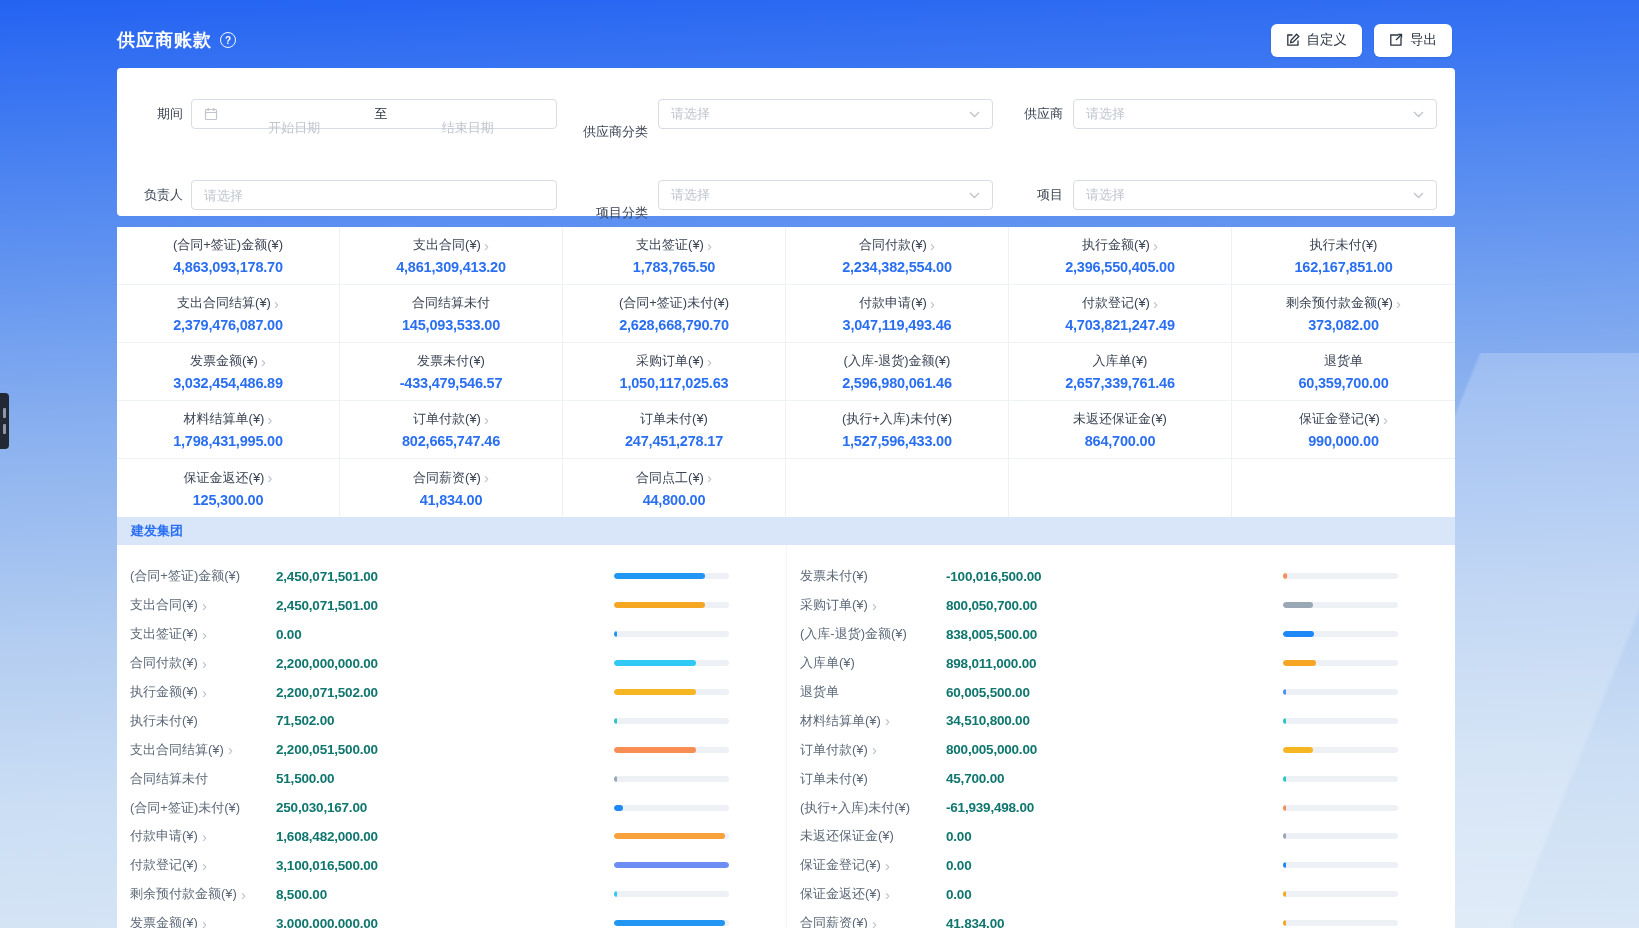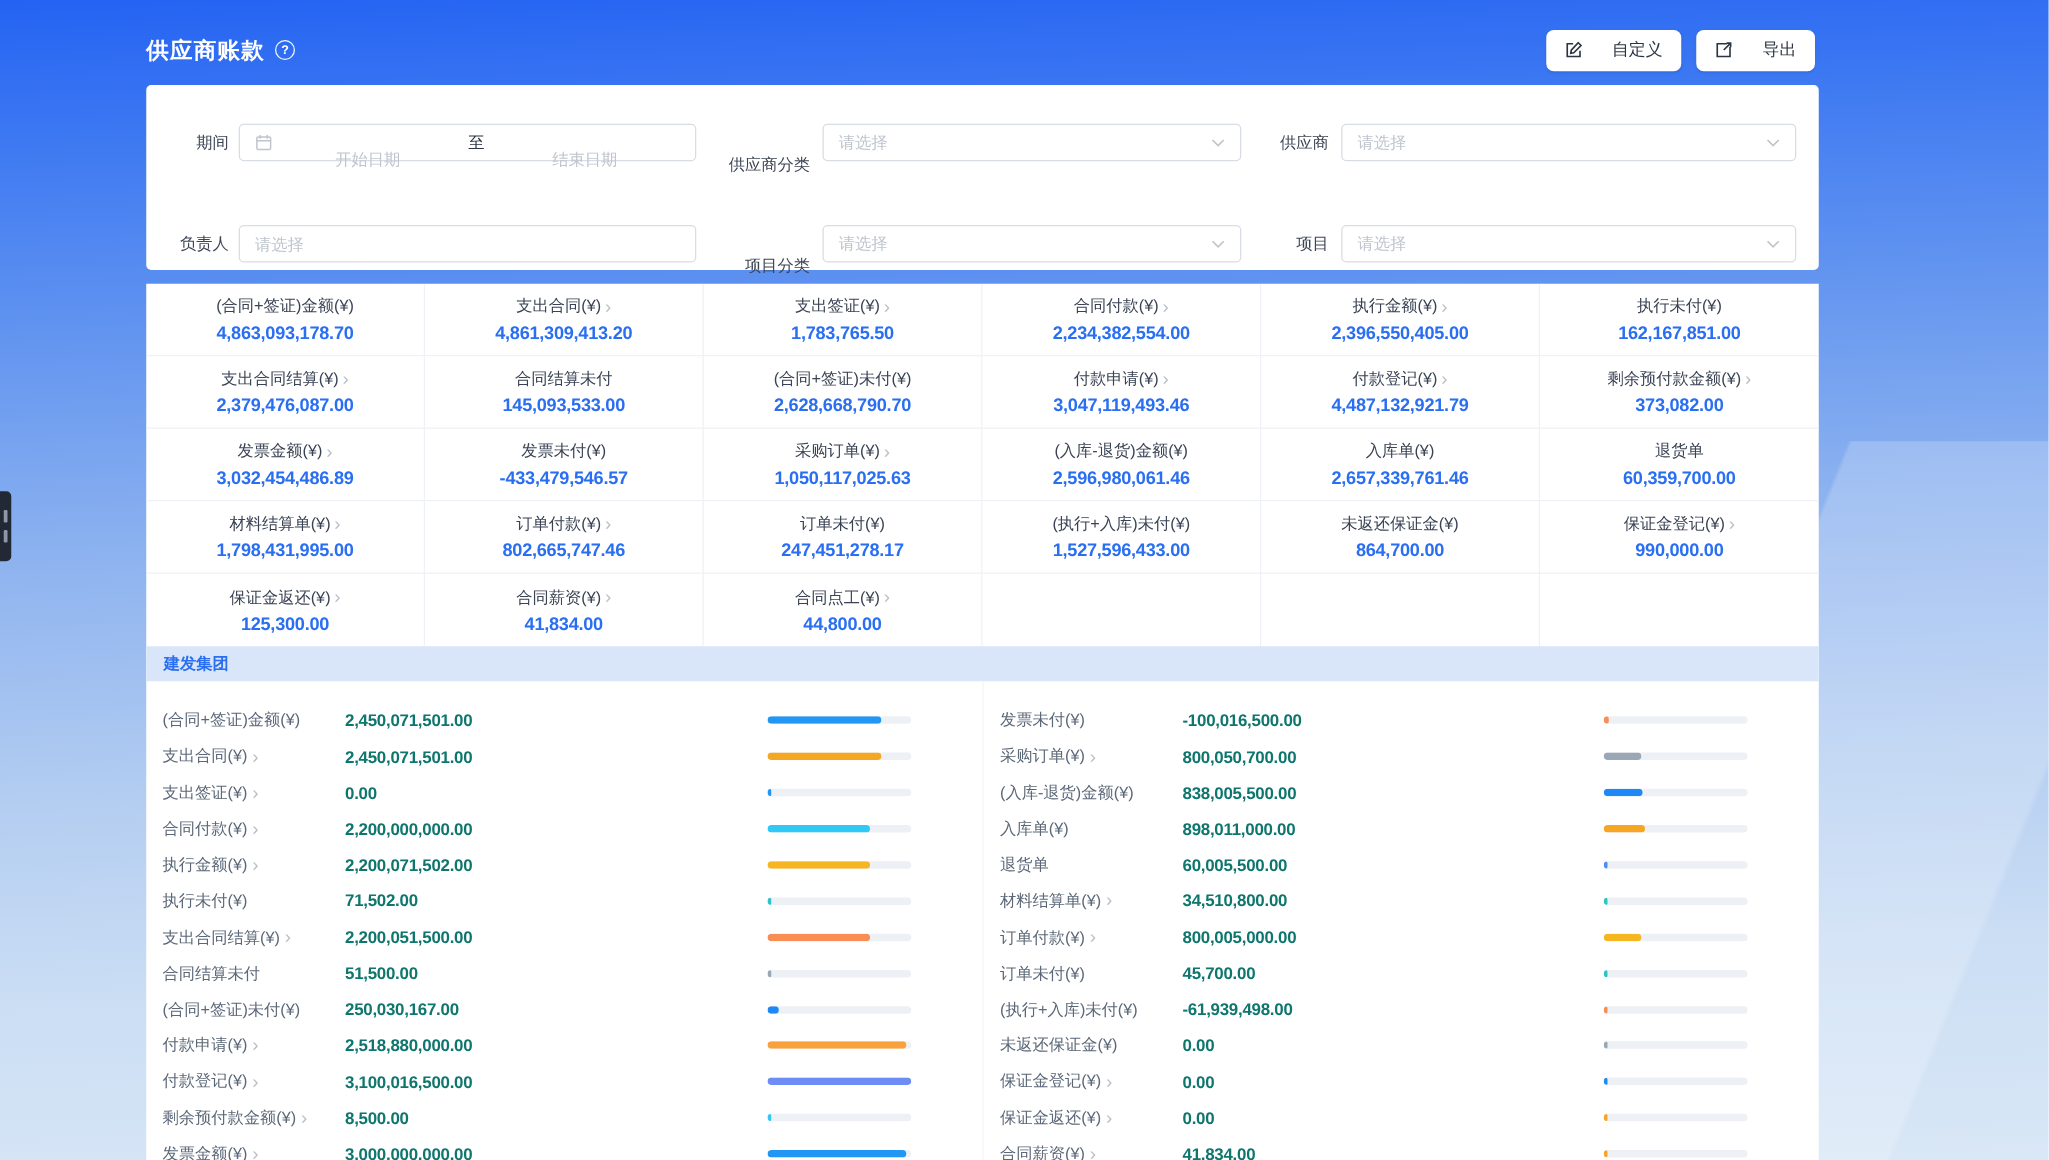--- a/index.html
+++ b/index.html
@@ -13,21 +13,21 @@
       linear-gradient(112deg, rgba(255,255,255,0) 79%, rgba(255,255,255,0.20) 79.2%, rgba(255,255,255,0.20) 93%, rgba(255,255,255,0) 93.3%); }
 
   
   .topbar { position:absolute; left:117px; right:187px; top:22px; height:36px;
     display:flex; justify-content:space-between; align-items:center; z-index:2; }
   .title-wrap { display:flex; align-items:center; gap:8px; }
   .page-title { color:#fff; font-size:18px; font-weight:bold; letter-spacing:1px; }
   .help { width:16px; height:16px; border:1.4px solid rgba(255,255,255,.95); border-radius:50%;
     color:#fff; font-size:10px; font-weight:bold; display:flex; align-items:center; justify-content:center; cursor:pointer; }
   .actions { display:flex; gap:12px; }
-  .hbtn { display:flex; align-items:center; gap:24px; height:33px; padding:0 15px;
+  .hbtn { display:flex; align-items:center; gap:7px; height:33px; padding:0 15px;
     background:#fff; border:none; border-radius:6px; font-size:13.5px; color:#2b3442;
     font-family:inherit; cursor:pointer; box-shadow:0 1px 2px rgba(20,60,150,.18); }
   .hbtn svg { display:block; }
 
   
   .filter-card { position:absolute; left:117px; top:68px; width:1338px; height:148px;
     background:#fff; border-radius:4px; z-index:1; }
   .f-row { display:flex; align-items:center; margin-top:15px; padding-left:14px; }
   .f-row.first { margin-top:13px; }
   .f-label { font-size:13px; color:#3c4454; text-align:right; line-height:30px; flex:none; }
@@ -252,21 +252,21 @@
       <span class="c-label">付款申请(¥)</span>
       <span class="c-arrow" style="display: inline-block;">›</span>
     </div>
     <div class="c-value">3,047,119,493.46</div>
   </div>
         <div class="cell">
     <div class="c-label-row">
       <span class="c-label">付款登记(¥)</span>
       <span class="c-arrow" style="display: inline-block;">›</span>
     </div>
-    <div class="c-value">4,487,132,921.79</div>
+    <div class="c-value">4,703,821,247.49</div>
   </div>
         <div class="cell">
     <div class="c-label-row">
       <span class="c-label">剩余预付款金额(¥)</span>
       <span class="c-arrow" style="display: inline-block;">›</span>
     </div>
     <div class="c-value">373,082.00</div>
   </div>
         <div class="cell">
     <div class="c-label-row">
@@ -488,21 +488,21 @@
     <span class="r-spacer"></span>
     <span class="r-bar">
               <span class="r-bar-fill" style="width: 8.06545%; background: rgb(30, 136, 247);"></span>
             </span>
   </div>
           <div class="drow">
     <span class="r-labelwrap">
       <span class="r-label">付款申请(¥)</span>
       <span class="r-arrow" style="display: inline-block;">›</span>
     </span>
-    <span class="r-value">2,518,880,000.00</span>
+    <span class="r-value">1,608,482,000.00</span>
     <span class="r-spacer"></span>
     <span class="r-bar">
               <span class="r-bar-fill" style="width: 96.7737%; background: rgb(249, 161, 58);"></span>
             </span>
   </div>
           <div class="drow">
     <span class="r-labelwrap">
       <span class="r-label">付款登记(¥)</span>
       <span class="r-arrow" style="display: inline-block;">›</span>
     </span>

